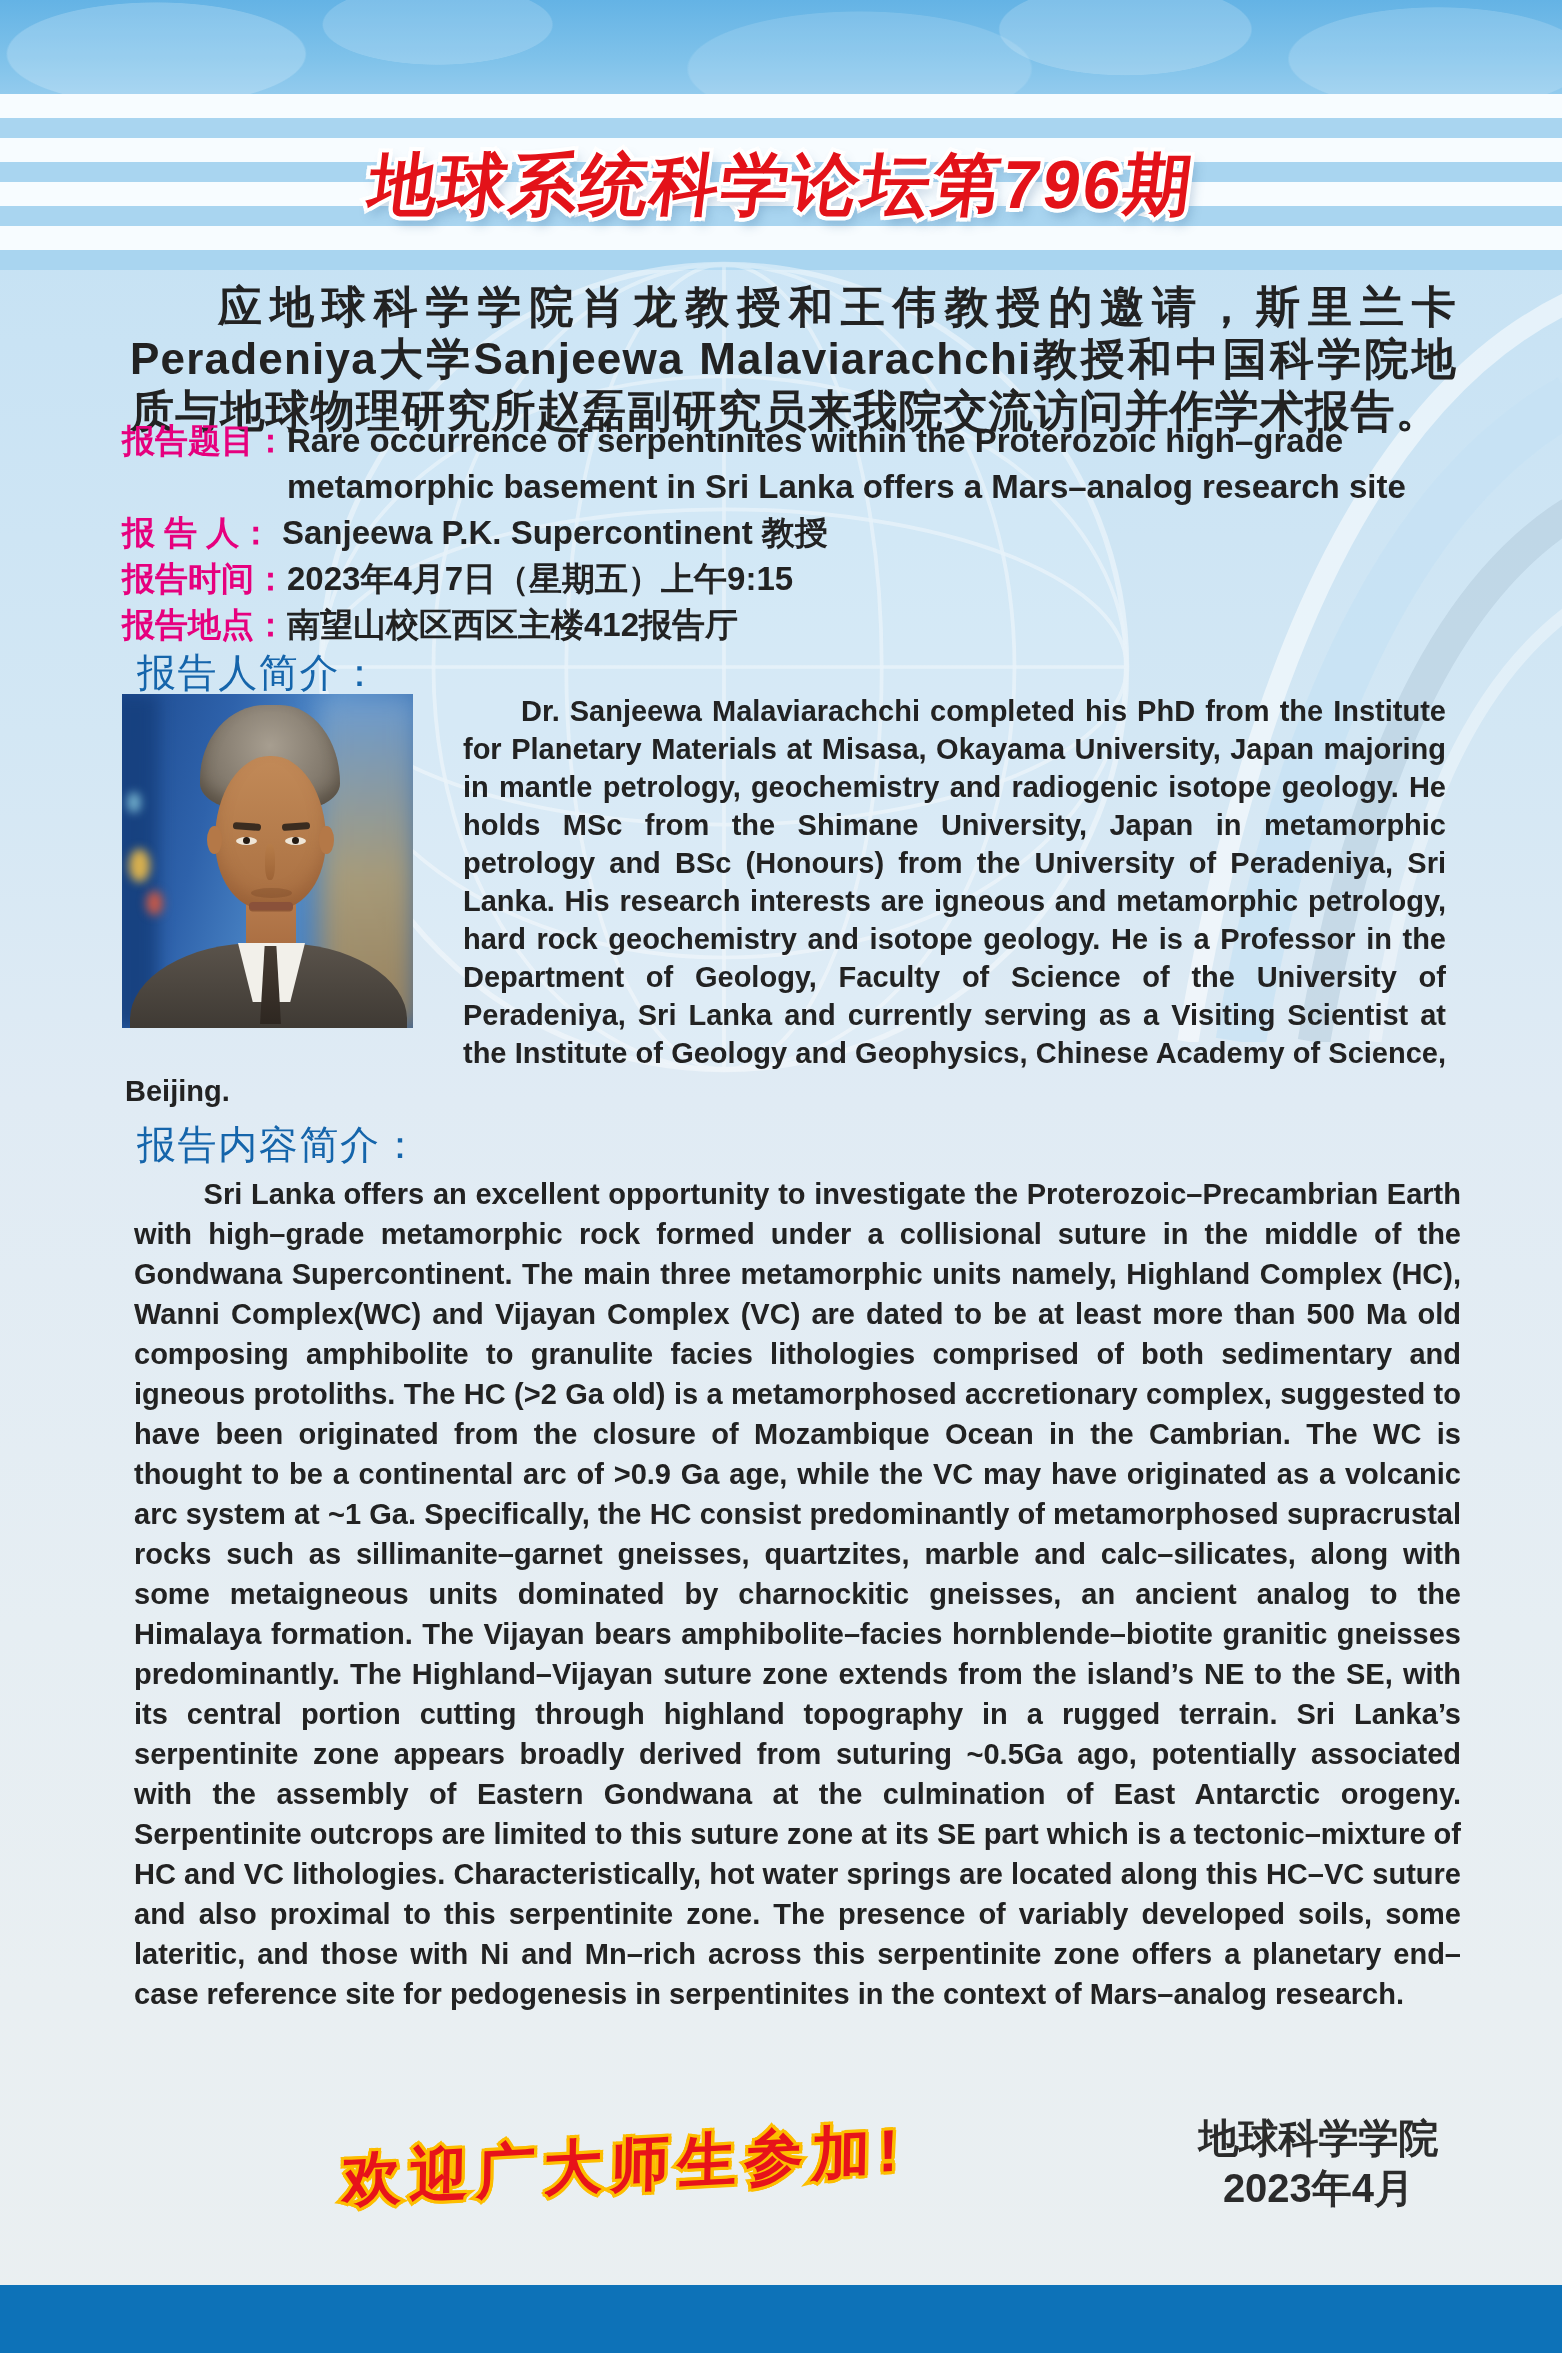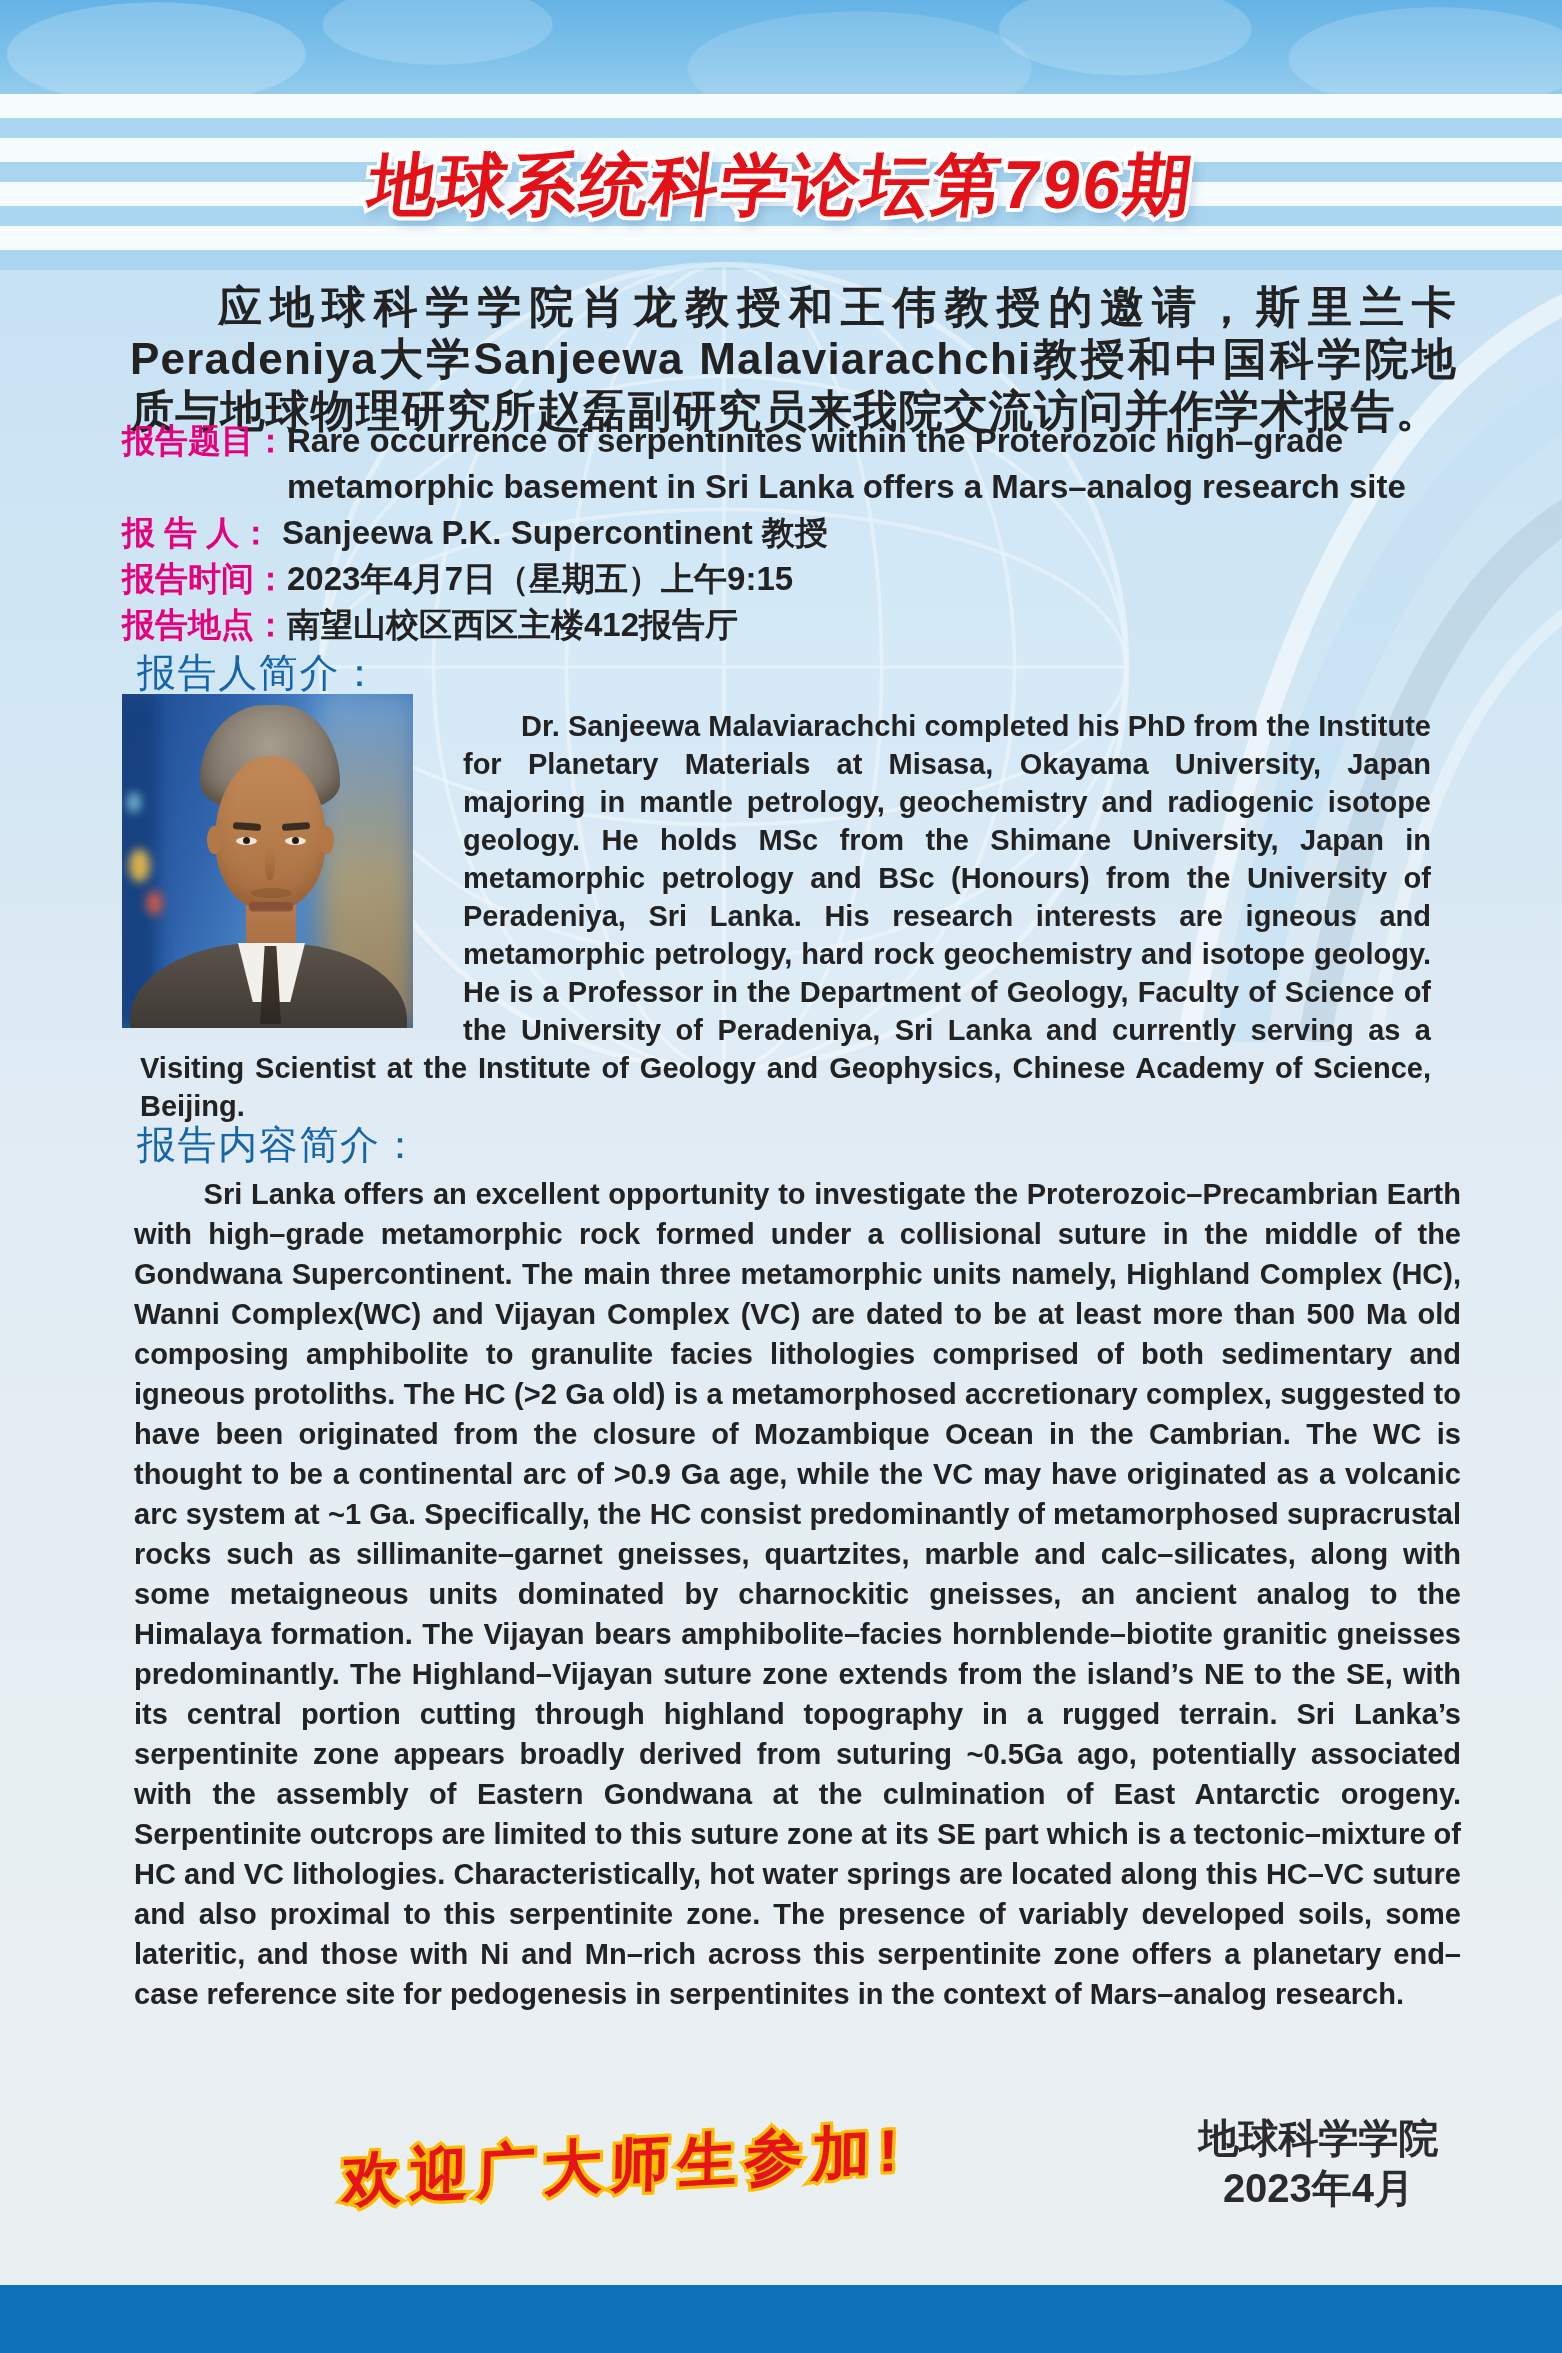--- a/index.html
+++ b/index.html
@@ -70,21 +70,21 @@
 
   .section-label{
     position:absolute; left:137px; z-index:3;
     font-size:39px; font-weight:400; letter-spacing:1.6px; color:#1565ab;
   }
   .bio-label{ top:646px; }
   .abstract-label{ top:1118px; }
 
   .bio-wrap{ position:absolute; left:122px; top:689px; width:1327px; z-index:3; }
   .bio-text{
-    margin:18px; font-size:29px; font-weight:700; line-height:38px;
+    margin:3px; font-size:29px; font-weight:700; line-height:38px;
     color:#222; text-align:justify; text-indent:2em;
   }
 
   .abstract{
     position:absolute; left:122px; top:1162px; width:1327px; z-index:3; margin:12px;
     font-size:29px; font-weight:700; line-height:40px;
     color:#222; text-align:justify; text-indent:2.4em;
   }
 
   

